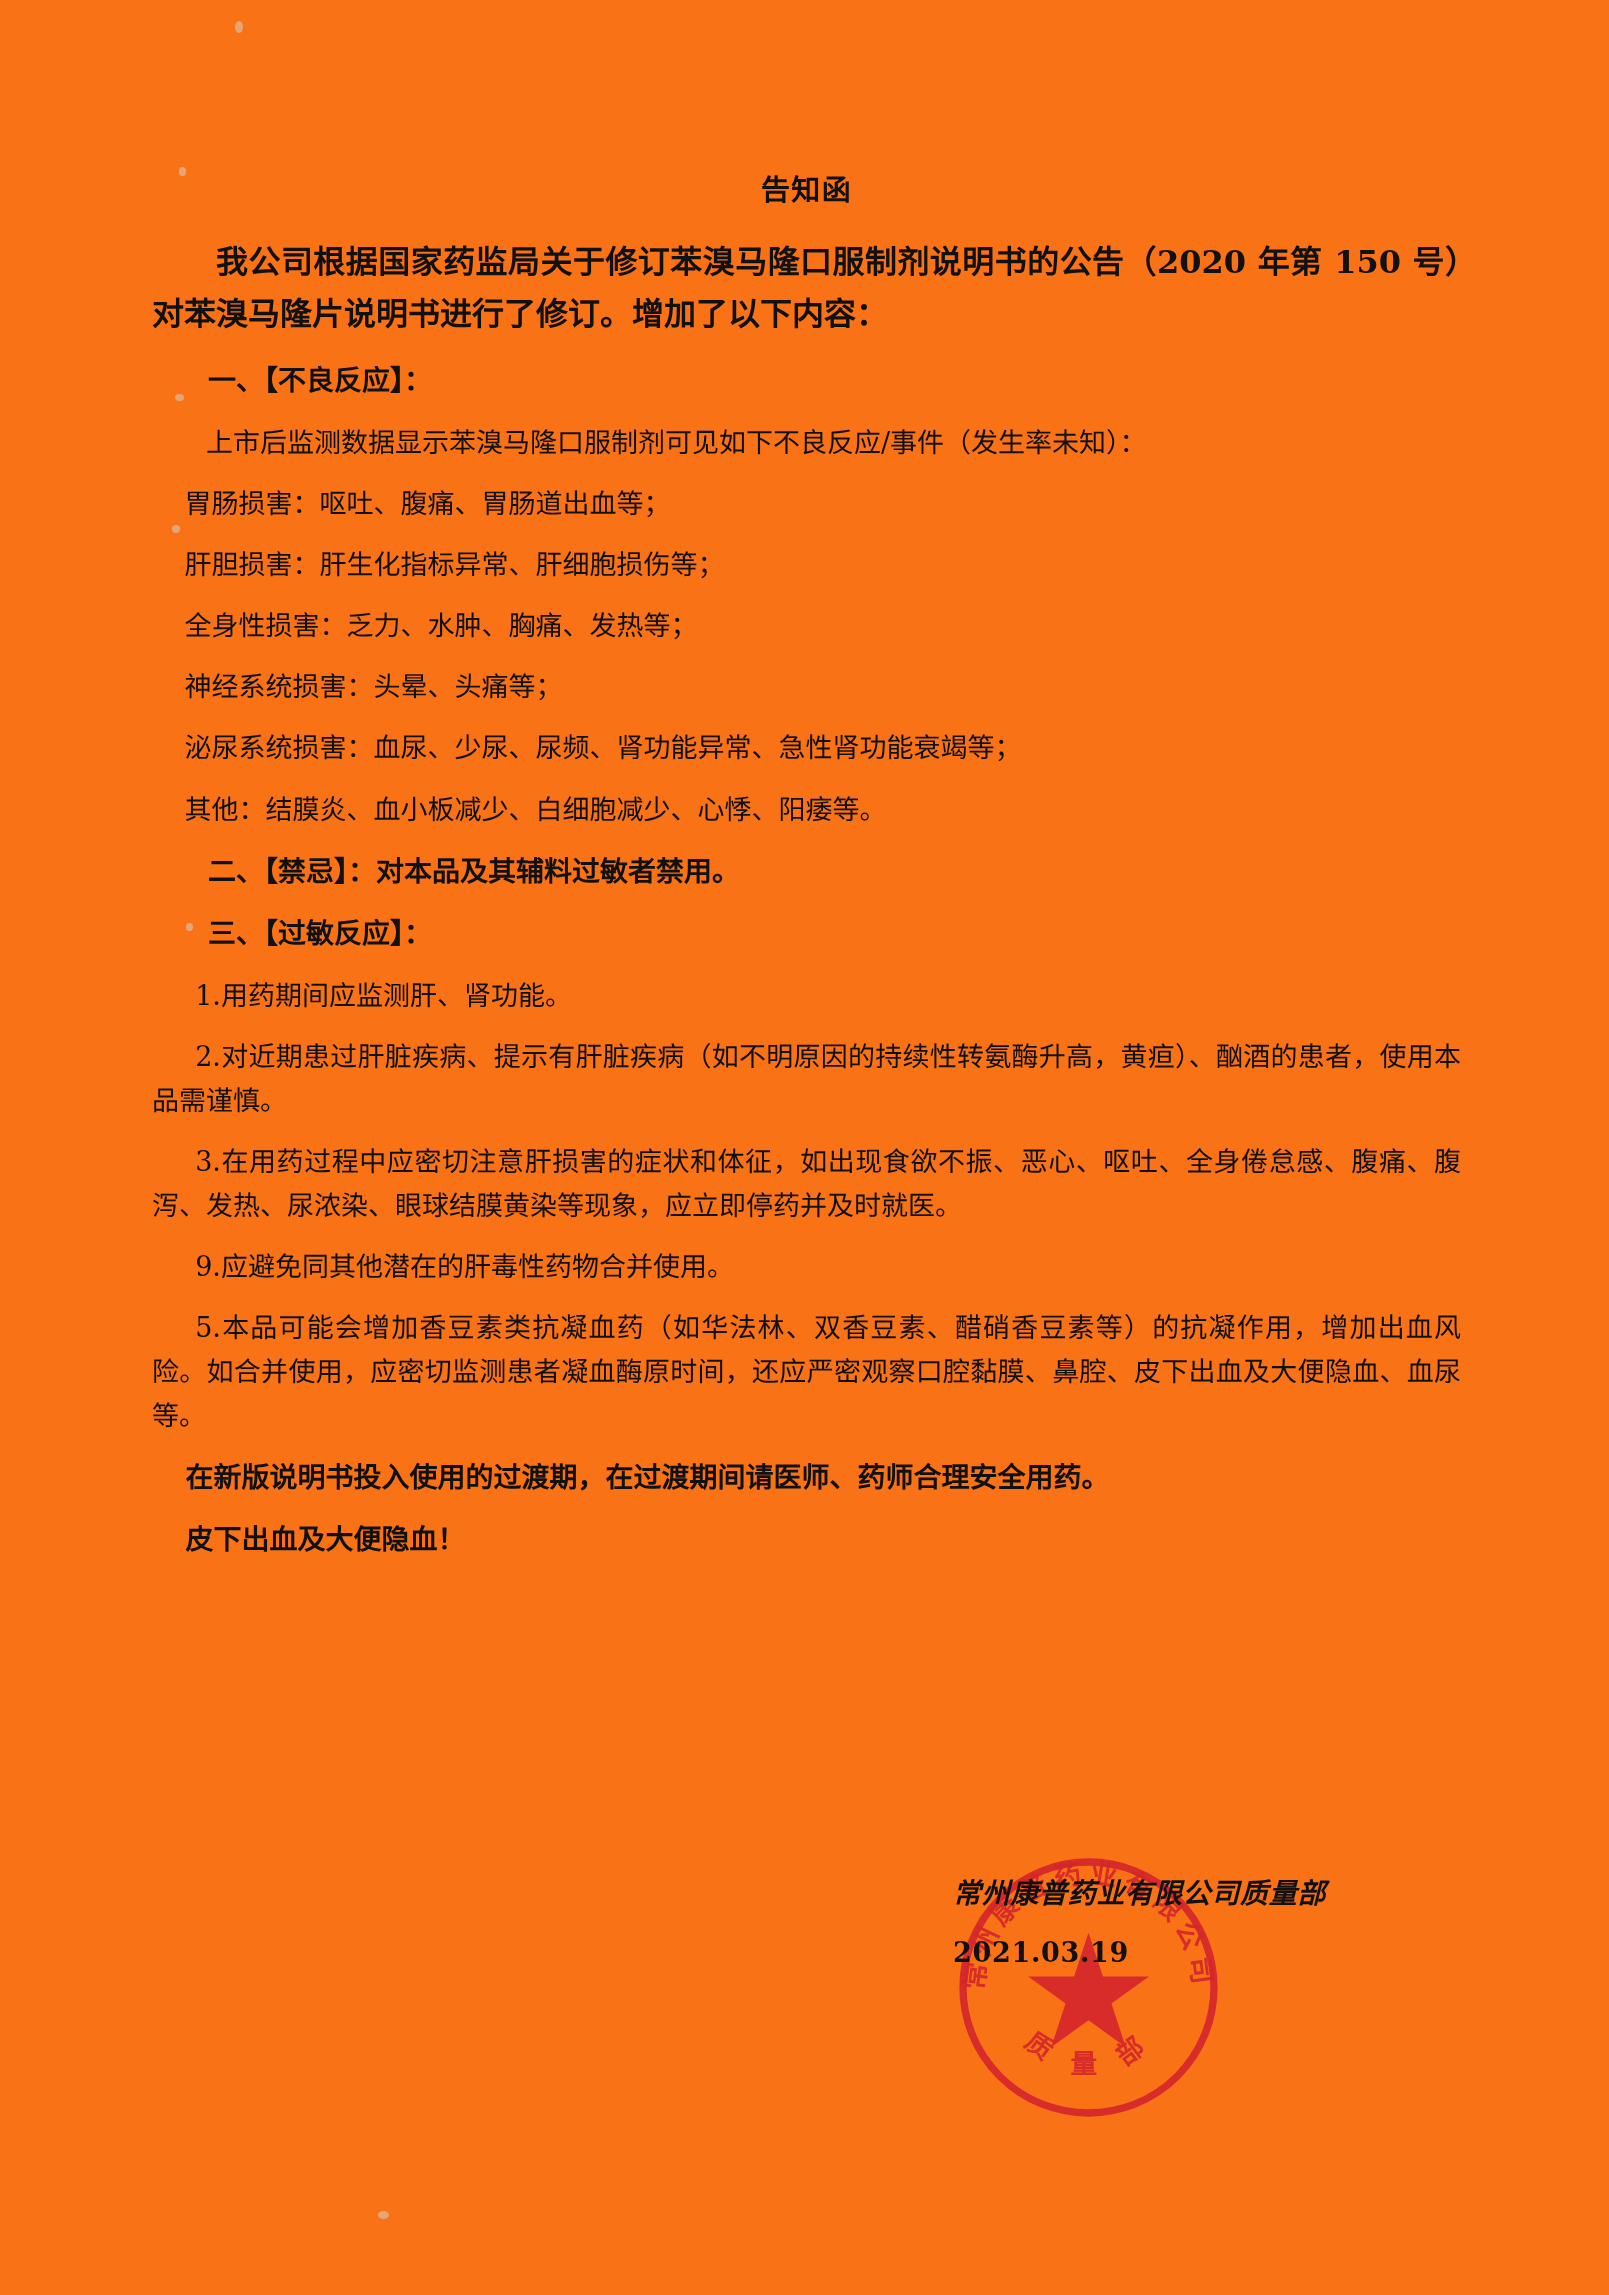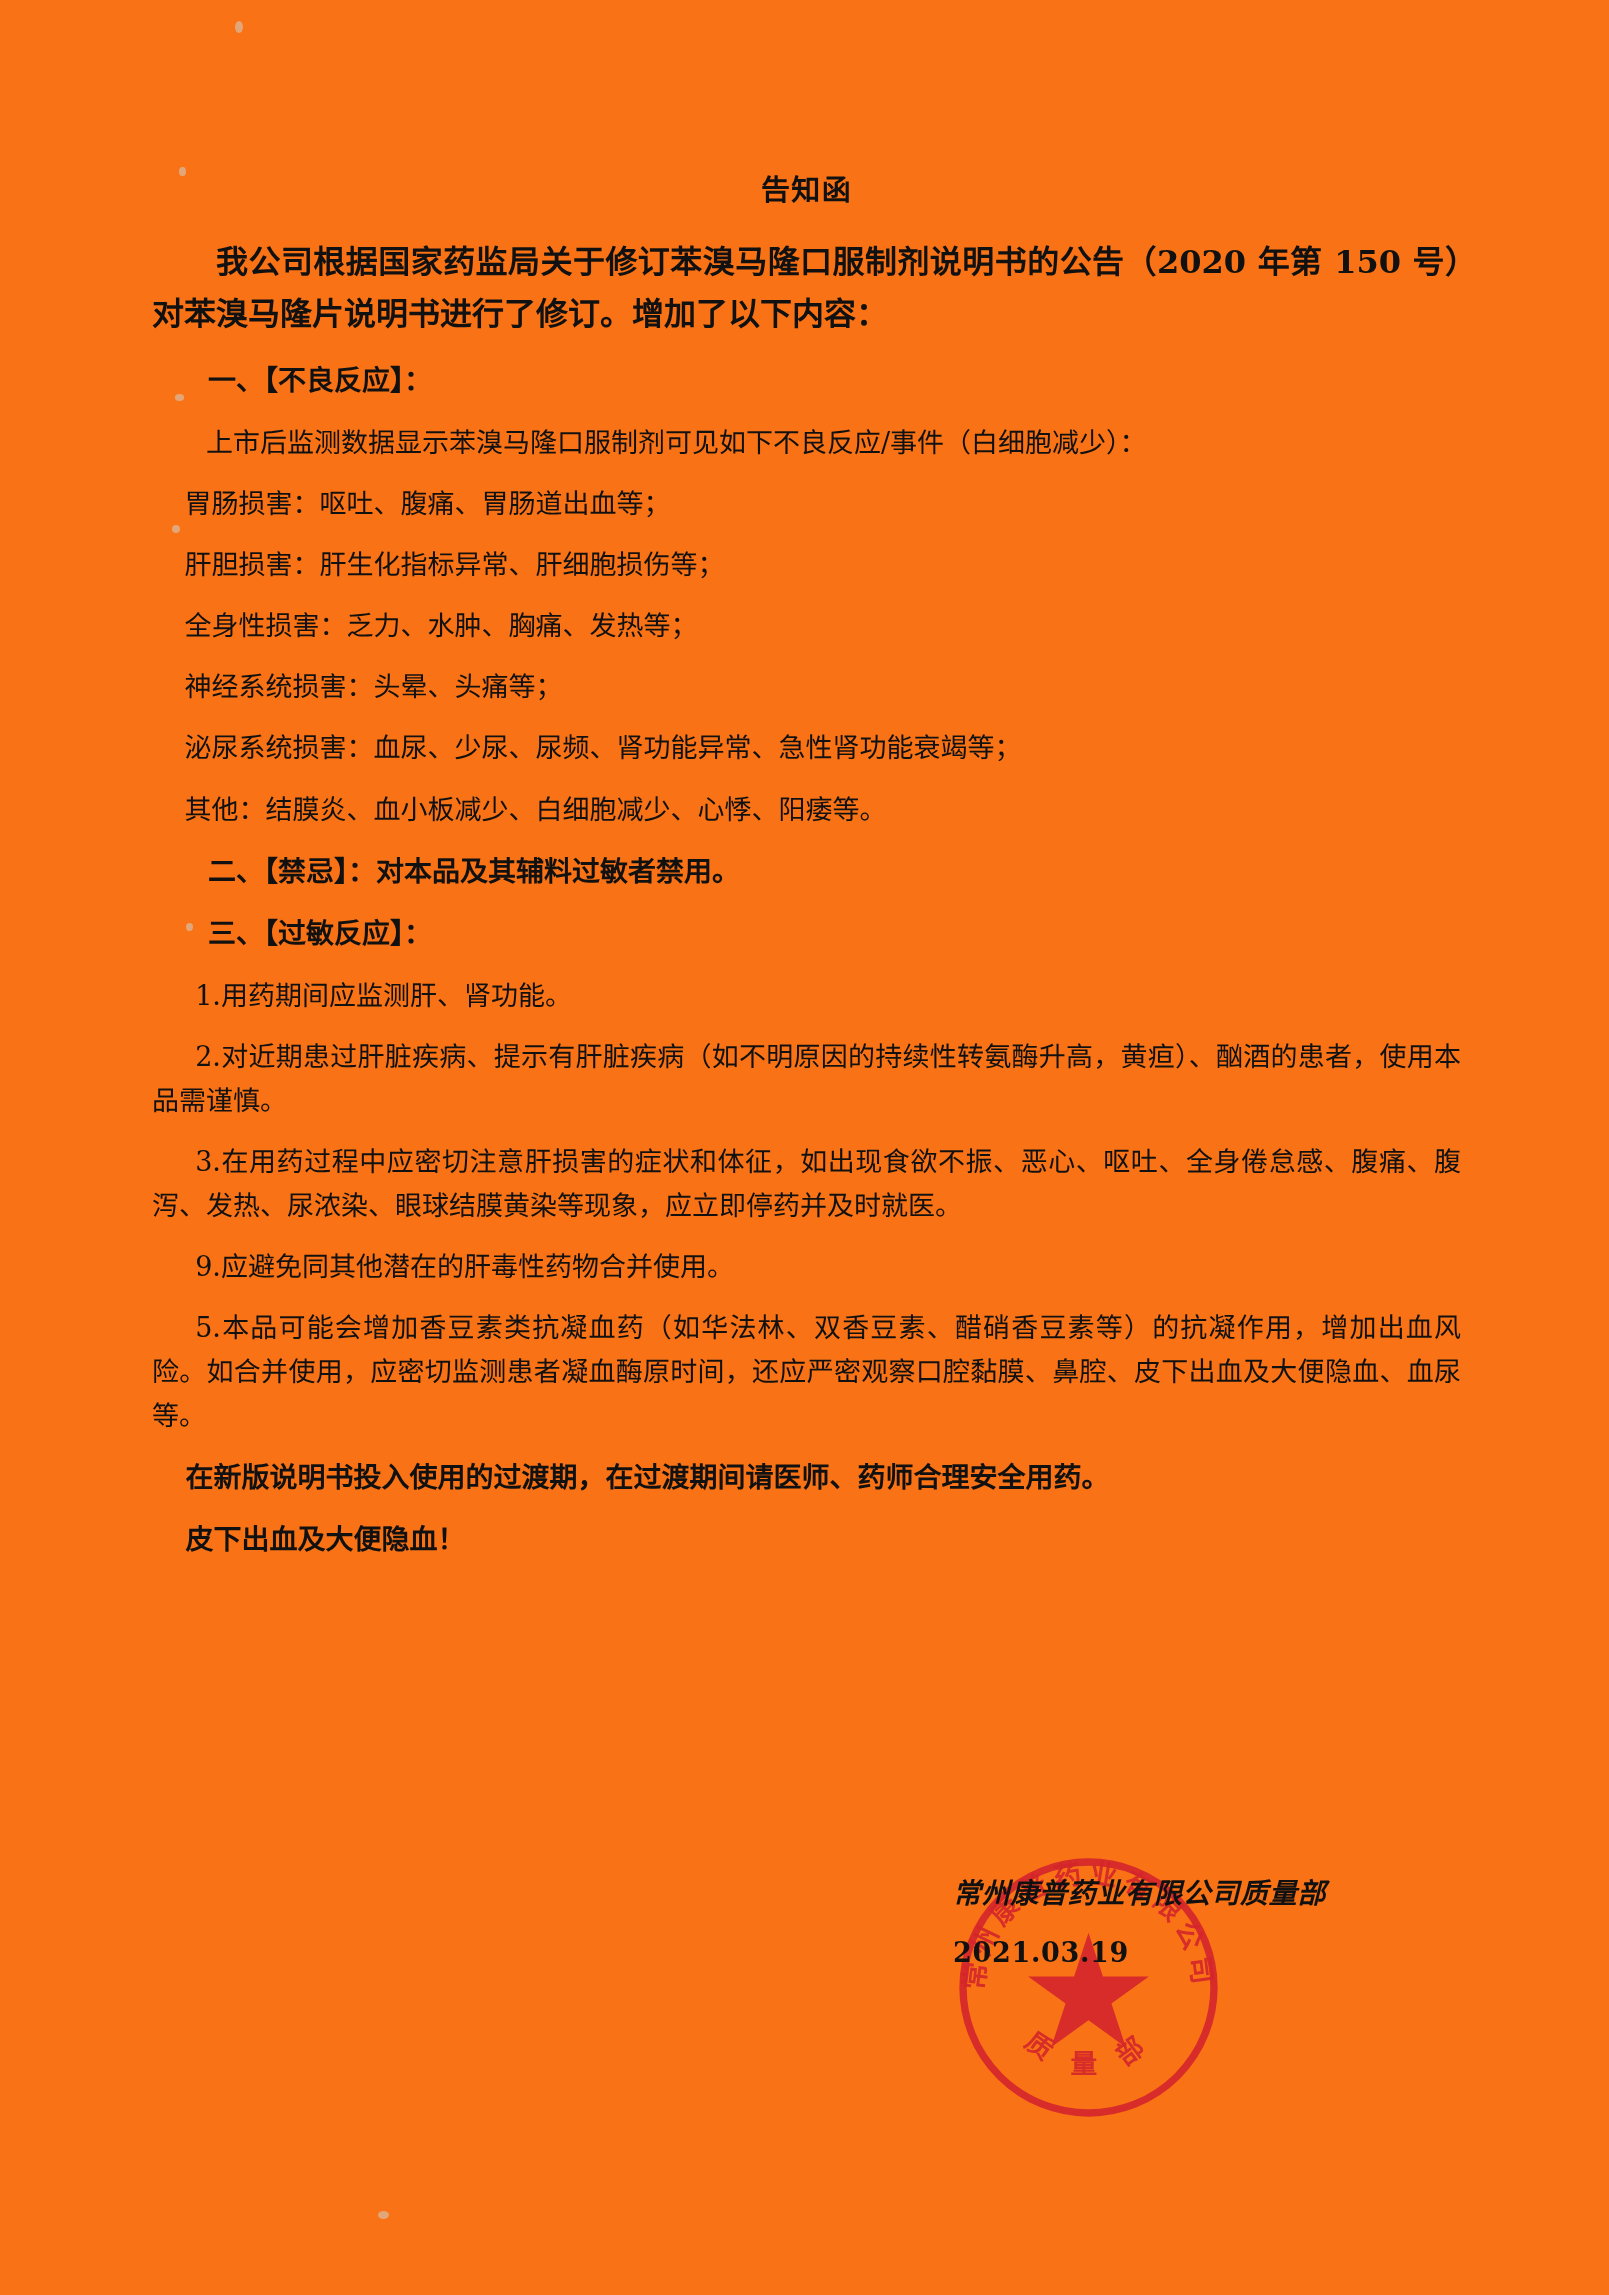--- a/index.html
+++ b/index.html
@@ -133,21 +133,21 @@
   <span class="speck" style="left:186px;top:923px;width:6.7px;height:8px;"></span>
   <span class="speck" style="left:378px;top:2211px;width:10.7px;height:8px;"></span>
 
   <div class="content">
 
     <h1 class="doc-title">告知函</h1>
 
     <p class="indent2 lead">我公司根据国家药监局关于修订苯溴马隆口服制剂说明书的公告（2020 年第 150 号）对苯溴马隆片说明书进行了修订。增加了以下内容：</p>
 
     <p class="indent2 section-head">一、【不良反应】：</p>
-    <p class="indent2">上市后监测数据显示苯溴马隆口服制剂可见如下不良反应/事件（白细胞减少）：</p>
+    <p class="indent2">上市后监测数据显示苯溴马隆口服制剂可见如下不良反应/事件（发生率未知）：</p>
     <p class="sub-item">胃肠损害：呕吐、腹痛、胃肠道出血等；</p>
     <p class="sub-item">肝胆损害：肝生化指标异常、肝细胞损伤等；</p>
     <p class="sub-item">全身性损害：乏力、水肿、胸痛、发热等；</p>
     <p class="sub-item">神经系统损害：头晕、头痛等；</p>
     <p class="sub-item">泌尿系统损害：血尿、少尿、尿频、肾功能异常、急性肾功能衰竭等；</p>
     <p class="sub-item">其他：结膜炎、血小板减少、白细胞减少、心悸、阳痿等。</p>
 
     <p class="indent2 section-head">二、【禁忌】：对本品及其辅料过敏者禁用。</p>
 
     <p class="indent2 section-head">三、【过敏反应】：</p>

